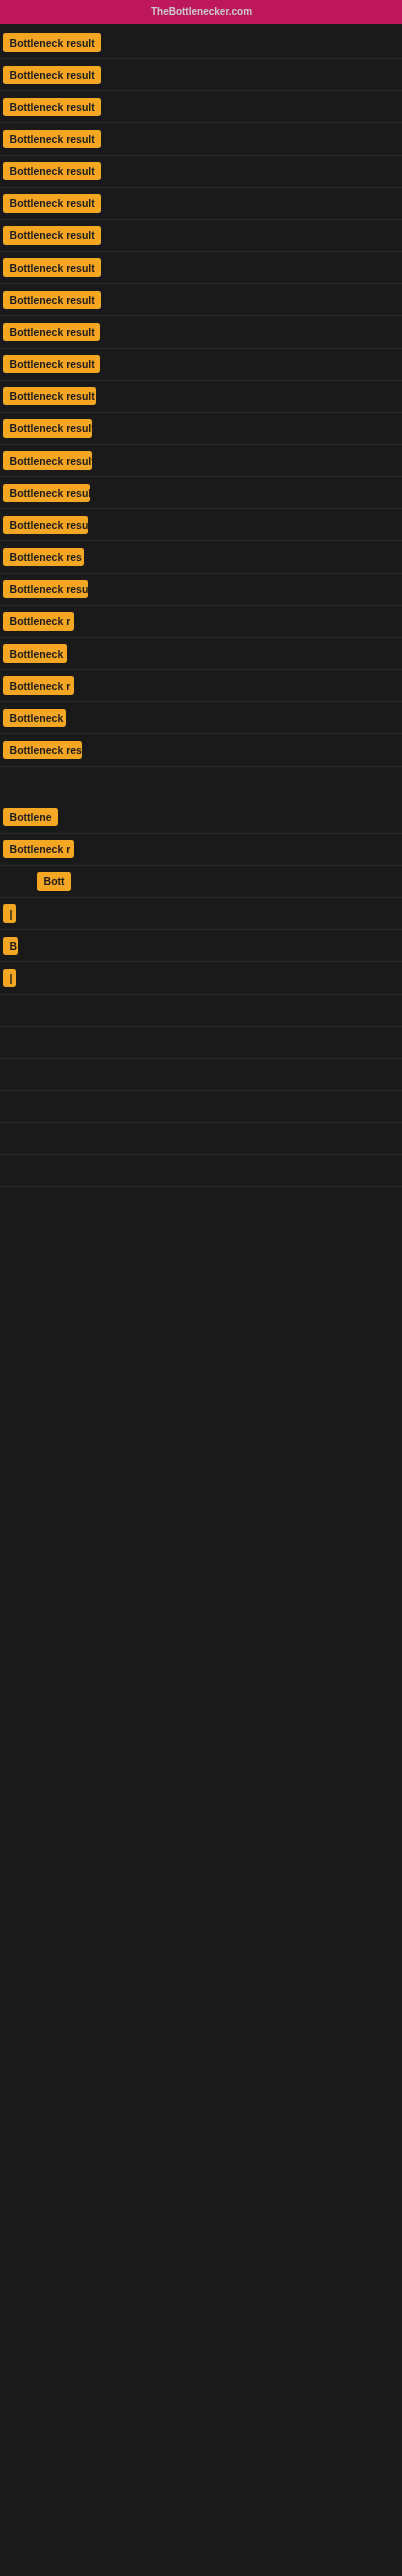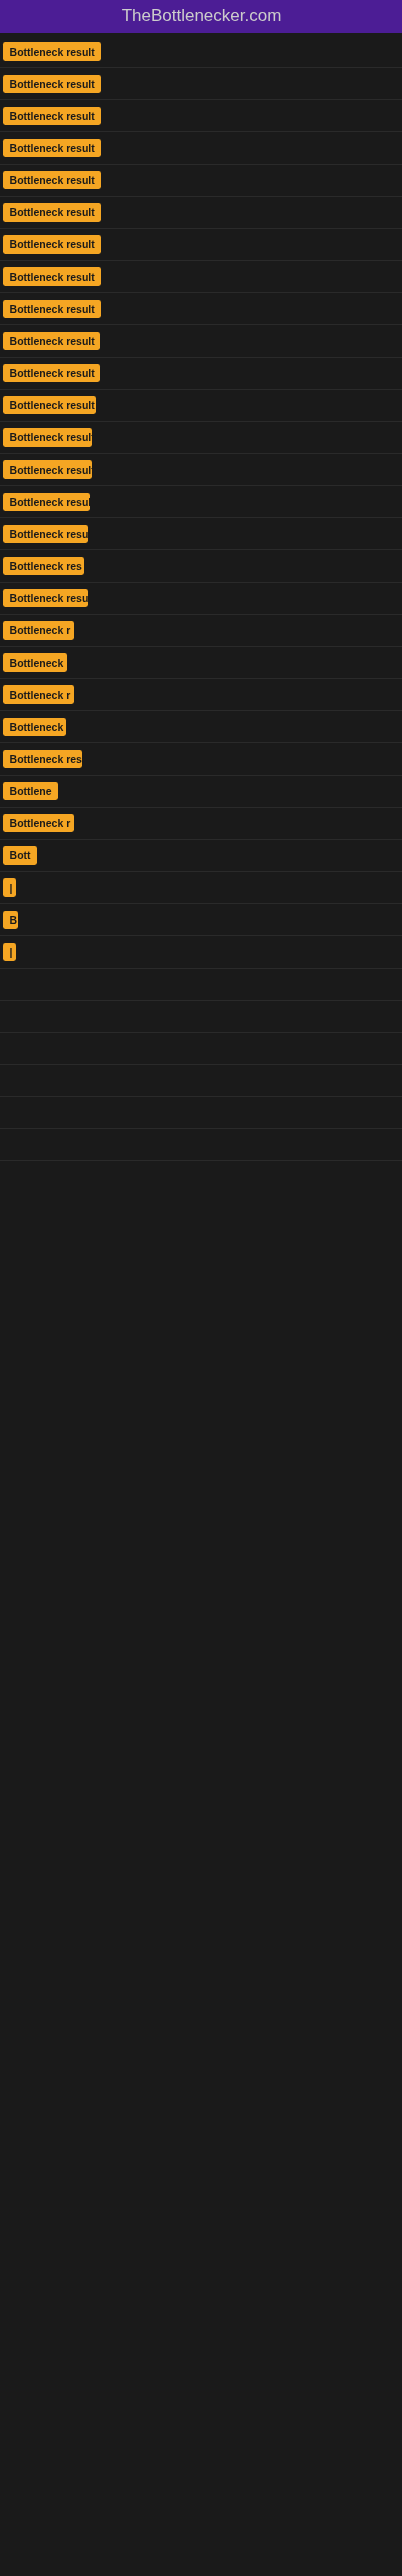--- a/index.html
+++ b/index.html
@@ -12,23 +12,24 @@
       width: 403px;
       min-height: 2576px;
       background-color: #1a1a1a;
       font-family: Arial, sans-serif;
       position: relative;
     }
 
     .site-title {
       text-align: center;
       color: #cccccc;
-      font-size: 17px;
+      font-size: 10px;
       padding: 6.4px 0;
-      background-color: #4c1d95;
+      background-color: #be185d;
+      font-weight: bold;
     }
 
     .bottleneck-item {
       display: flex;
       align-items: flex-start;
       padding: 6.4px 3.2px;
       border-bottom: 0.8px solid #2a2a2a;
     }
 
     .bottleneck-badge {
@@ -117,27 +118,27 @@
     <div class="bottleneck-item">
       <span class="bottleneck-badge" style="max-width: 71px; overflow: hidden;">Bottleneck r</span>
     </div>
     <div class="bottleneck-item">
       <span class="bottleneck-badge" style="max-width: 63px; overflow: hidden;">Bottleneck</span>
     </div>
     <div class="bottleneck-item">
       <span class="bottleneck-badge" style="max-width: 79px; overflow: hidden;">Bottleneck res</span>
     </div>
     <div class="bottleneck-item">
-      <span class="bottleneck-badge" style="max-width: 58px; overflow: hidden;">Bottlene</span>
+      <span class="bottleneck-badge" style="max-width: 58px; overflow: hidden; margin-top: 35px;">Bottlene</span>
     </div>
     <div class="bottleneck-item">
       <span class="bottleneck-badge" style="max-width: 71px; overflow: hidden;">Bottleneck r</span>
     </div>
     <div class="bottleneck-item">
-      <span class="bottleneck-badge" style="max-width: 39px; overflow: hidden;">Bott</span>
+      <span class="bottleneck-badge" style="max-width: 39px; overflow: hidden; margin-left: 34px;">Bott</span>
     </div>
     <div class="bottleneck-item">
       <span class="bottleneck-badge" style="max-width: 8px; overflow: hidden;">|</span>
     </div>
     <div class="bottleneck-item">
       <span class="bottleneck-badge" style="max-width: 14.5px; overflow: hidden;">B</span>
     </div>
     <div class="bottleneck-item">
       <span class="bottleneck-badge" style="max-width: 6.4px; overflow: hidden;">|</span>
     </div>

